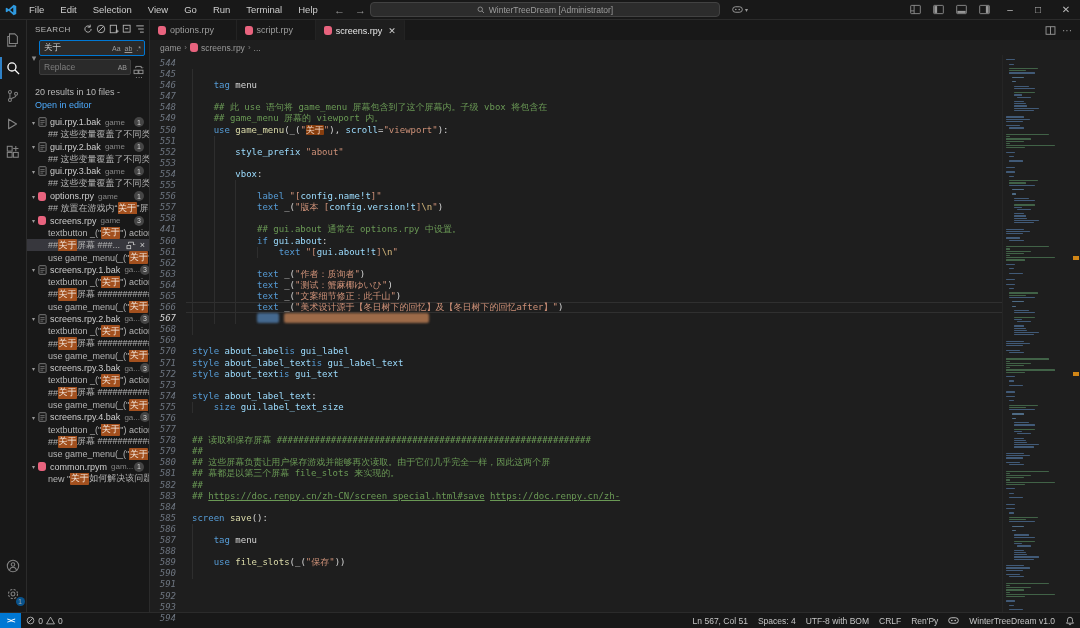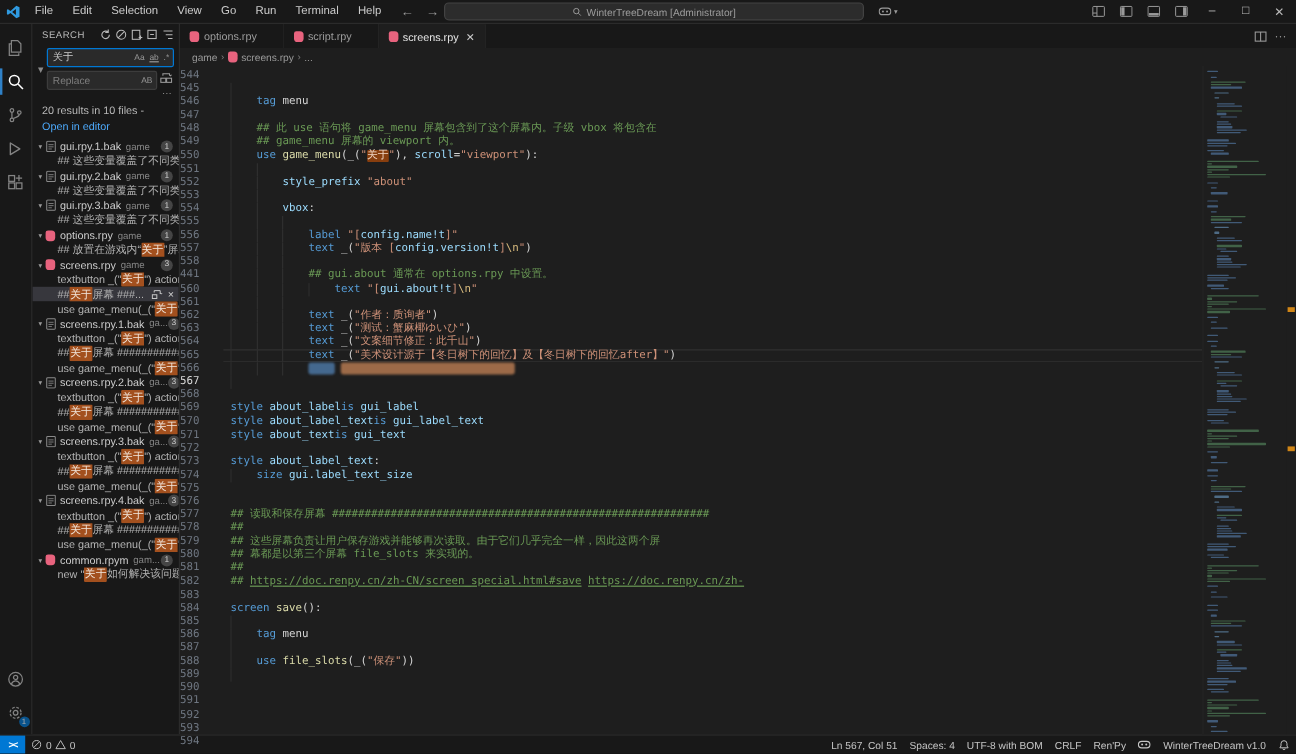--- a/index.html
+++ b/index.html
@@ -63,21 +63,21 @@
   .tab { display:flex; align-items:center; gap:4px; padding:0 8px; font-size:9px; color:#9d9d9d; background:#181818; border-right:1px solid #232323; }
   .tab.active { background:#1e1e1e; color:#e7e7e7; border-top:1px solid #1e1e1e; }
   .tab .closex { color:#cccccc; font-size:9px; margin-left:2px; visibility:hidden; }
   .tab.active .closex { visibility:visible; }
   .tab-sp { flex:1; }
   .tabbar-acts { display:flex; align-items:center; gap:6px; padding:0 8px; color:#9a9a9a; }
   .breadcrumb { height:15px; display:flex; align-items:center; gap:3px; padding-left:10px; font-size:8.5px; color:#9a9a9a; background:#1e1e1e; flex:0 0 15px; }
   .breadcrumb .sep { color:#7a7a7a; font-size:8px; }
 
   .codearea { flex:1; display:flex; position:relative; min-height:0; font-family:"DejaVu Sans Mono", monospace; font-size:9px; }
-  .gutter { width:36px; padding-top:3px; color:#6e7681; flex:0 0 36px; }
+  .gutter { width:36px; padding-top:3px; text-align:right; color:#6e7681; flex:0 0 36px;font-style:italic; }
   .gutter div { height:11.1px; line-height:11.1px; padding-right:10px; }
   .gutter div.cur { color:#d7d7d7; }
   .codelines { flex:1; padding-top:3px; position:relative; overflow:hidden; }
   .cl { height:11.1px; line-height:11.1px; white-space:pre; position:relative; padding-left:6px; }
   .cl.cur { box-shadow:inset 0 1px 0 #303030, inset 0 -1px 0 #303030; }
   .guide { position:absolute; top:0; bottom:0; width:1px; background:#2e2e2e; }
   .tk-k { color:#569cd6; } .tk-f { color:#dcdcaa; } .tk-s { color:#ce9178; }
   .tk-c { color:#6a9955; } .tk-v { color:#9cdcfe; } .tk-p { color:#d4d4d4; }
   .tk-e { color:#d7ba7d; }
   .tk-l { color:#6a9955; text-decoration:underline; }
@@ -261,21 +261,21 @@
         <div class="toggle-replace">▾</div>
         <div class="inputs">
           <div class="inputbox focus">
             <input value="关于" style="">
             <span class="in-icons">
               <b>Aa</b>
               <b style="text-decoration:underline;">ab</b>
               <b>.*</b>
             </span>
           </div>
-          <div style="display:flex; align-items:flex-start;">
+          <div style="display:flex; align-items:flex-end;">
             <div class="inputbox" style="flex:1; margin-bottom:0;">
               <input placeholder="Replace" style="">
               <span class="in-icons">
                   <b>AB</b>
                 </span>
             </div>
             <div class="replace-all">
                 <svg width="11" height="11" viewBox="0 0 16 16">
                   <rect x="1.5" y="9" width="6" height="5" fill="none" stroke="#9a9a9a" stroke-width="1.3"></rect>
                   <rect x="8.5" y="9" width="6" height="5" fill="none" stroke="#9a9a9a" stroke-width="1.3"></rect>
@@ -609,20 +609,21 @@
             <div class="cl"><div class="guide" style="left: 6px;"></div><span class="tk-k">    use </span><span class="tk-f">game_menu</span><span class="tk-p">(_(</span><span class="tk-s">"</span><span class="tk-h">关于</span><span class="tk-s">"</span><span class="tk-p">), </span><span class="tk-v">scroll</span><span class="tk-p">=</span><span class="tk-s">"viewport"</span><span class="tk-p">):</span></div>
             <div class="cl"><div class="guide" style="left: 6px;"></div><div class="guide" style="left: 27.68px;"></div></div>
             <div class="cl"><div class="guide" style="left: 6px;"></div><div class="guide" style="left: 27.68px;"></div><span class="tk-v">        style_prefix </span><span class="tk-s">"about"</span></div>
             <div class="cl"><div class="guide" style="left: 6px;"></div><div class="guide" style="left: 27.68px;"></div></div>
             <div class="cl"><div class="guide" style="left: 6px;"></div><div class="guide" style="left: 27.68px;"></div><span class="tk-v">        vbox</span><span class="tk-p">:</span></div>
             <div class="cl"><div class="guide" style="left: 6px;"></div><div class="guide" style="left: 27.68px;"></div><div class="guide" style="left: 49.36px;"></div></div>
             <div class="cl"><div class="guide" style="left: 6px;"></div><div class="guide" style="left: 27.68px;"></div><div class="guide" style="left: 49.36px;"></div><span class="tk-k">            label </span><span class="tk-s">"[</span><span class="tk-v">config.name!t</span><span class="tk-s">]"</span></div>
             <div class="cl"><div class="guide" style="left: 6px;"></div><div class="guide" style="left: 27.68px;"></div><div class="guide" style="left: 49.36px;"></div><span class="tk-k">            text </span><span class="tk-p">_(</span><span class="tk-s">"版本 [</span><span class="tk-v">config.version!t</span><span class="tk-s">]</span><span class="tk-e">\n</span><span class="tk-s">"</span><span class="tk-p">)</span></div>
             <div class="cl"><div class="guide" style="left: 6px;"></div><div class="guide" style="left: 27.68px;"></div><div class="guide" style="left: 49.36px;"></div></div>
             <div class="cl"><div class="guide" style="left: 6px;"></div><div class="guide" style="left: 27.68px;"></div><div class="guide" style="left: 49.36px;"></div><span class="tk-c">            ## gui.about 通常在 options.rpy 中设置。</span></div>
+            <div class="cl"><div class="guide" style="left: 6px;"></div><div class="guide" style="left: 27.68px;"></div><div class="guide" style="left: 49.36px;"></div><span class="tk-k">            if </span><span class="tk-v">gui.about</span><span class="tk-p">:</span></div>
             <div class="cl"><div class="guide" style="left: 6px;"></div><div class="guide" style="left: 27.68px;"></div><div class="guide" style="left: 49.36px;"></div><div class="guide" style="left: 71.04px;"></div><span class="tk-k">                text </span><span class="tk-s">"[</span><span class="tk-v">gui.about!t</span><span class="tk-s">]</span><span class="tk-e">\n</span><span class="tk-s">"</span></div>
             <div class="cl"><div class="guide" style="left: 6px;"></div><div class="guide" style="left: 27.68px;"></div><div class="guide" style="left: 49.36px;"></div></div>
             <div class="cl"><div class="guide" style="left: 6px;"></div><div class="guide" style="left: 27.68px;"></div><div class="guide" style="left: 49.36px;"></div><span class="tk-k">            text </span><span class="tk-p">_(</span><span class="tk-s">"作者：质询者"</span><span class="tk-p">)</span></div>
             <div class="cl"><div class="guide" style="left: 6px;"></div><div class="guide" style="left: 27.68px;"></div><div class="guide" style="left: 49.36px;"></div><span class="tk-k">            text </span><span class="tk-p">_(</span><span class="tk-s">"测试：蟹麻椰ゆいひ"</span><span class="tk-p">)</span></div>
             <div class="cl"><div class="guide" style="left: 6px;"></div><div class="guide" style="left: 27.68px;"></div><div class="guide" style="left: 49.36px;"></div><span class="tk-k">            text </span><span class="tk-p">_(</span><span class="tk-s">"文案细节修正：此千山"</span><span class="tk-p">)</span></div>
             <div class="cl cur"><div class="guide" style="left: 6px;"></div><div class="guide" style="left: 27.68px;"></div><div class="guide" style="left: 49.36px;"></div><span class="tk-k">            text </span><span class="tk-p">_(</span><span class="tk-s">"美术设计源于【冬日树下的回忆】及【冬日树下的回忆after】"</span><span class="tk-p">)</span></div>
             <div class="cl"><div class="guide" style="left: 6px;"></div><div class="guide" style="left: 27.68px;"></div><div class="guide" style="left: 49.36px;"></div><span class="tk-p">            </span><span class="tk-zk">████</span><span class="tk-p"> </span><span class="tk-zs">███████████████　██████████</span></div>
             <div class="cl"><div class="guide" style="left: 6px;"></div></div>
             <div class="cl"></div>
             <div class="cl"><span class="tk-k">style </span><span class="tk-v">about_label</span><span class="tk-k">is </span><span class="tk-v">gui_label</span></div>

